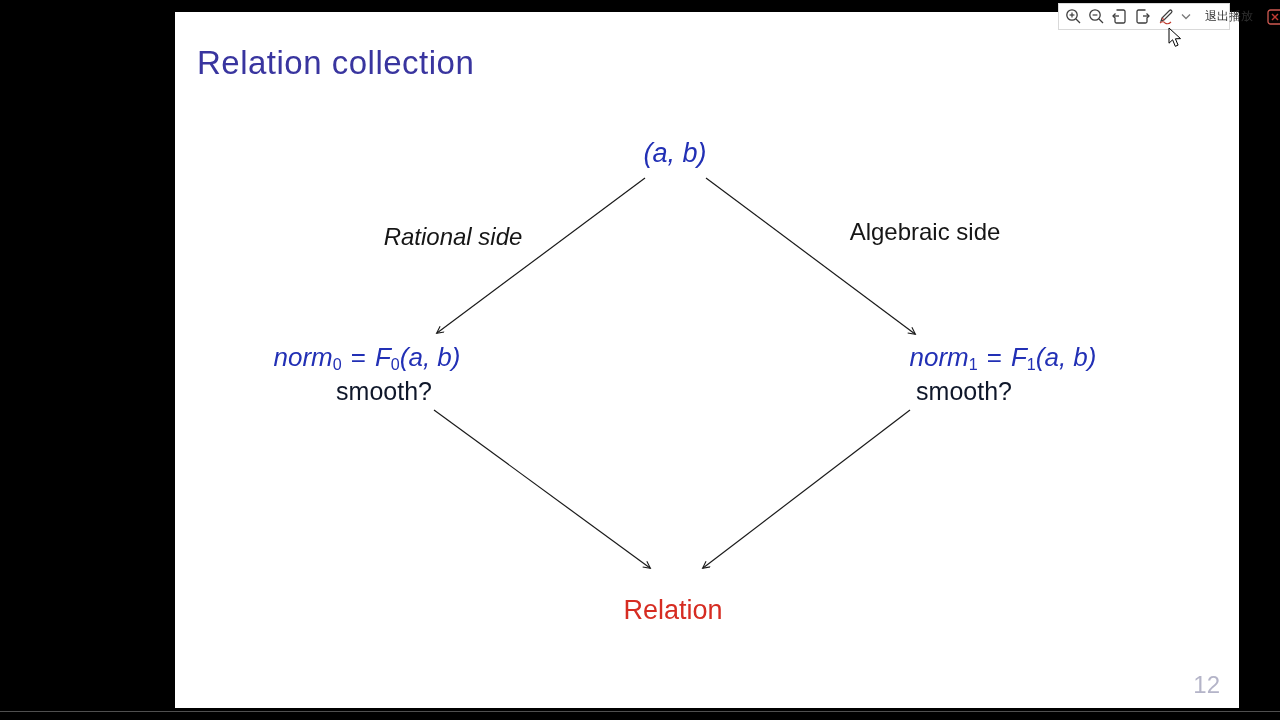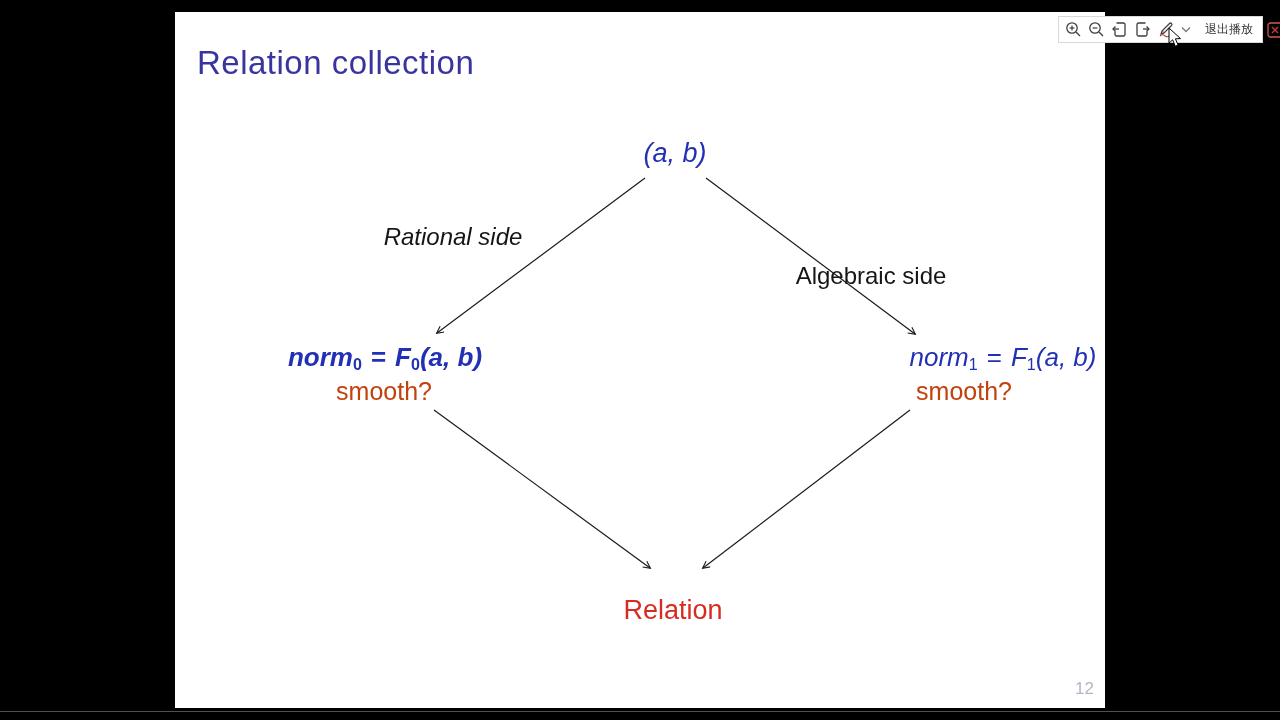--- a/index.html
+++ b/index.html
@@ -7,21 +7,21 @@
   body {
     background: #000000;
     font-family: "Liberation Sans", "DejaVu Sans", sans-serif;
     position: relative;
   }
 
   
   .slide {
     position: absolute;
     left: 175px; top: 12px;
-    width: 930px; height: 696px;
+    width: 1064px; height: 696px;
     background: #ffffff;
   }
   .slide-title {
     position: absolute;
     left: 22px; top: 32px;
     font-size: 33px;
     letter-spacing: 0.5px;
     color: #39359f;
   }
   .arrow-layer { position: absolute; left: 0; top: 0; width: 930px; height: 696px; }
@@ -31,40 +31,40 @@
   .math sub {
     font-style: normal;
     font-size: 0.62em;
     vertical-align: -0.22em;
     letter-spacing: 0;
   }
   .eq { margin: 0 9px; font-style: normal; }
   .top-node   { top: 126px; left: 500px; font-size: 27px; }
   .branch-label { position: absolute; transform: translateX(-50%); font-size: 24px; color: #161616; white-space: nowrap; }
   .label-rational  { left: 278px; top: 211px; font-style: italic; }
-  .label-algebraic { left: 696px; top: 206px; margin-top: 44px; }
+  .label-algebraic { left: 750px; top: 206px; }
   .math-node  { top: 330px; font-size: 26px; }
-  .math-left  { left: 210px; font-weight: bold; }
+  .math-left  { left: 192px; }
   .math-right { left: 828px; }
-  .smooth     { top: 365px; font-size: 25px; color: #c2410c; }
+  .smooth     { top: 365px; font-size: 25px; color: #0f172a; }
   .smooth-left  { left: 209px; }
   .smooth-right { left: 789px; }
   .bottom-node { top: 563px; left: 498px; font-size: 27px; color: #d62c22; margin-top: 20px; }
   .page-number {
     position: absolute;
-    right: 11px; bottom: 9px;
-    font-size: 17px;
+    right: 19px; bottom: 9px;
+    font-size: 24px;
     color: #b4b4c8;
   }
 
   
   .toolbar {
     position: absolute;
-    left: 1058px; top: 16px;
-    width: 205px; height: 27px;
+    left: 1058px; top: 3px;
+    width: 172px; height: 27px;
     background: #ffffff;
     border: 1px solid #d9d9d9;
     border-radius: 0;
     display: flex;
     align-items: center;
     padding: 0 6px;
     gap: 6px;
   }
   .tb-btn {
     display: flex; align-items: center; justify-content: center;

